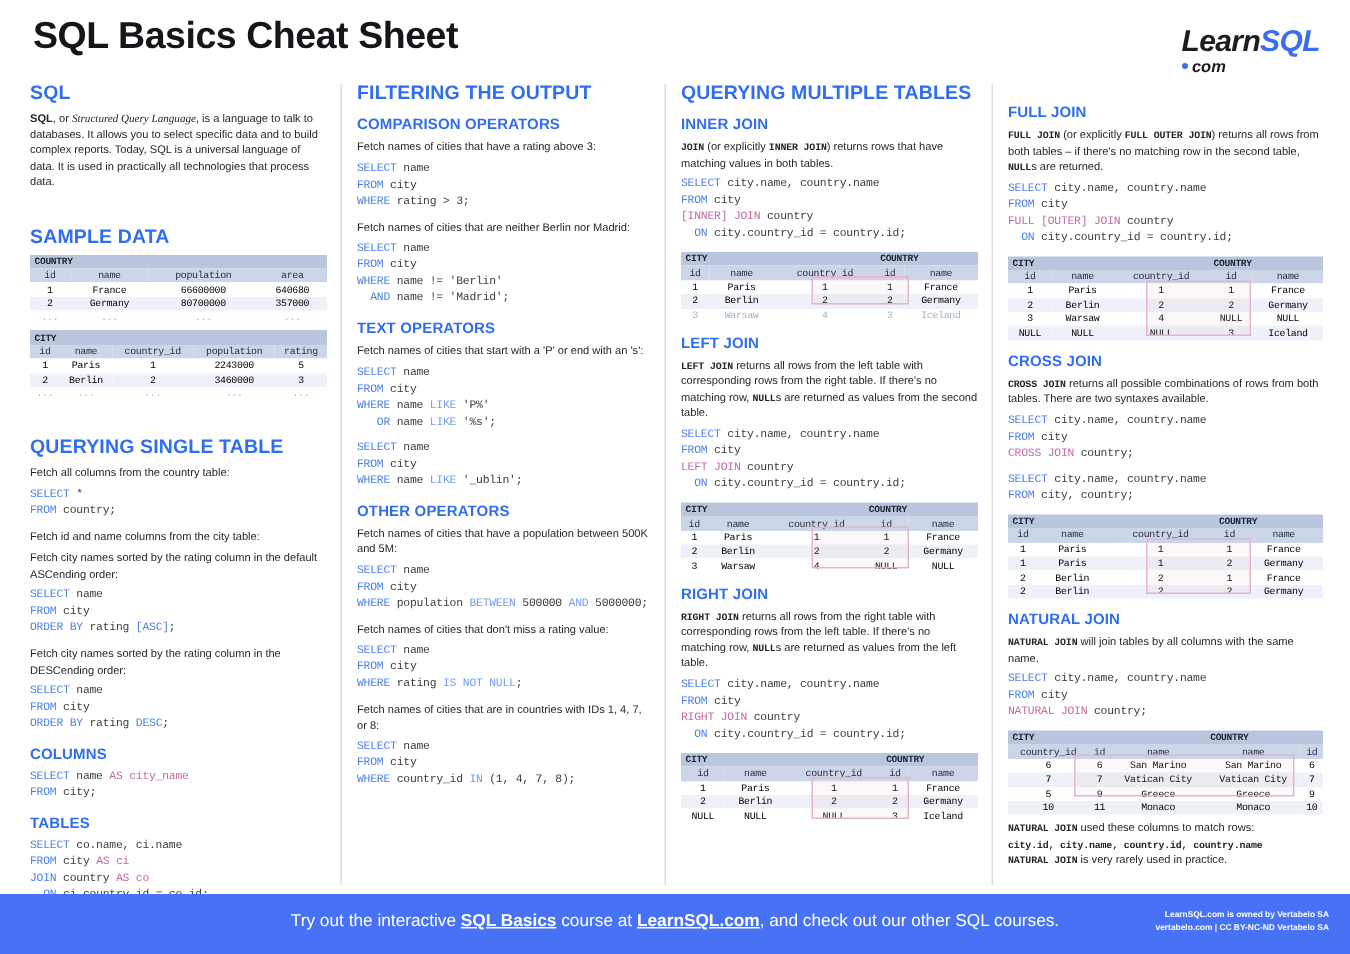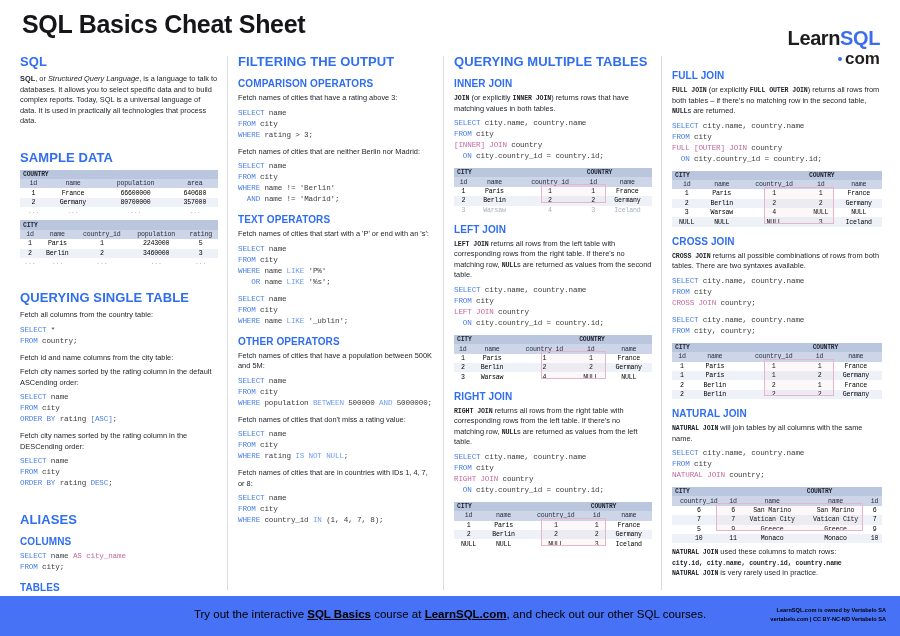--- a/index.html
+++ b/index.html
@@ -11,24 +11,24 @@
     overflow: hidden;
   }
   .page { position: relative; width: 900px; height: 636px; background:#fff; }
 
   
   .header { position:absolute; top:0; left:0; right:0; height:50px; }
   .title {
     position:absolute; left:22px; top:10px;
     font-size:25px; font-weight:700; color:#16161a; letter-spacing:-0.3px;
   }
-  .logo { position:absolute; right:20px; top:28px; text-align:right; line-height:1; }
+  .logo { position:absolute; right:20px; top:18px; text-align:left; line-height:1;font-style:italic; }
   .logo-main { font-size:20px; font-weight:700; color:#1d1d1f; letter-spacing:-0.4px; }
   .logo-main .sqlpart { color:#3c6df0; }
-  .logo-sub { font-size:17px; font-weight:700; color:#1d1d1f; margin-top:2px; }
+  .logo-sub { font-size:11px; font-weight:700; color:#1d1d1f; margin-top:2px; }
   .logo-dot { display:inline-block; width:4px; height:4px; border-radius:50%;
               background:#3c6df0; vertical-align:middle; margin-right:3px; position:relative; top:-1px;}
 
   
   .cols { position:absolute; top:52px; left:0; right:0; bottom:40px; display:flex; }
   .col { padding:0 10px; position:relative; }
   .col1 { width:228px; padding-left:20px; }
   .col2 { width:216px; }
   .col3 { width:218px; }
   .col4 { width:238px; padding-right:18px; }
@@ -43,21 +43,21 @@
   .h2 {
     color:#2f6ef0; font-size:10px; font-weight:700; letter-spacing:0.1px;
     margin:9px 0 4px 0; text-transform:uppercase;
   }
 
   
   .txt {
     font-size:7.4px; line-height:1.42; color:#23262b; margin:3px 0 4px 0;
   }
   .txt b { font-weight:700; }
-  .txt i { font-style:italic; }
+  .txt i { font-style:italic;font-family:Liberation Serif, serif; }
   .kw { font-family:"Liberation Mono", monospace; font-weight:700; font-size:6.6px;
         letter-spacing:-0.1px; }
 
   
   .code {
     font-family:"Liberation Mono", monospace;
     font-size:7.6px; line-height:1.45; color:#3d3d3d;
     white-space:pre; margin:3px 0 6px 0; letter-spacing:-0.15px;
   }
   .code .k  { color:#4a7fe8; }      
@@ -83,21 +83,21 @@
   
   .tblwrap { position:relative; }
   .hl {
     position:absolute; border:1px solid #e3b6ce; background:rgba(227,182,206,0.10);
     pointer-events:none;
   }
 
   
   .footer {
     position:absolute; left:0; right:0; bottom:0; height:40px;
-    background:#4772f5; color:#000000;
+    background:#4772f5; color:#ffffff;
   }
   .footer-main {
     position:absolute; left:0; right:0; top:12px; text-align:center;
     font-size:11.5px; font-weight:400;
   }
   .footer-main u { text-decoration:underline; font-weight:700; }
   .footer-right {
     position:absolute; right:14px; top:10px; text-align:right;
     font-size:5.6px; font-weight:700; line-height:1.55;
   }
@@ -203,21 +203,20 @@
       <div class="txt">Fetch id and name columns from the city table:</div>
       <div class="txt">Fetch city names sorted by the rating column in the default ASCending order:</div>
       <div class="code"><span class="k">SELECT</span> name
 <span class="k">FROM</span> city
 <span class="k">ORDER BY</span> rating <span class="br">[ASC]</span>;</div>
       <div class="txt">Fetch city names sorted by the rating column in the DESCending order:</div>
       <div class="code"><span class="k">SELECT</span> name
 <span class="k">FROM</span> city
 <span class="k">ORDER BY</span> rating <span class="k">DESC</span>;</div>
 
-      <div class="h1 spaced">ALIASES</div>
       <div class="h2">COLUMNS</div>
       <div class="code"><span class="k">SELECT</span> name <span class="p">AS city_name</span>
 <span class="k">FROM</span> city;</div>
       <div class="h2">TABLES</div>
       <div class="code"><span class="k">SELECT</span> co.name, ci.name
 <span class="k">FROM</span> city <span class="p">AS ci</span>
 <span class="k">JOIN</span> country <span class="p">AS co</span>
   <span class="k">ON</span> ci.country_id = co.id;</div>
 
       <div class="col-sep"></div>

